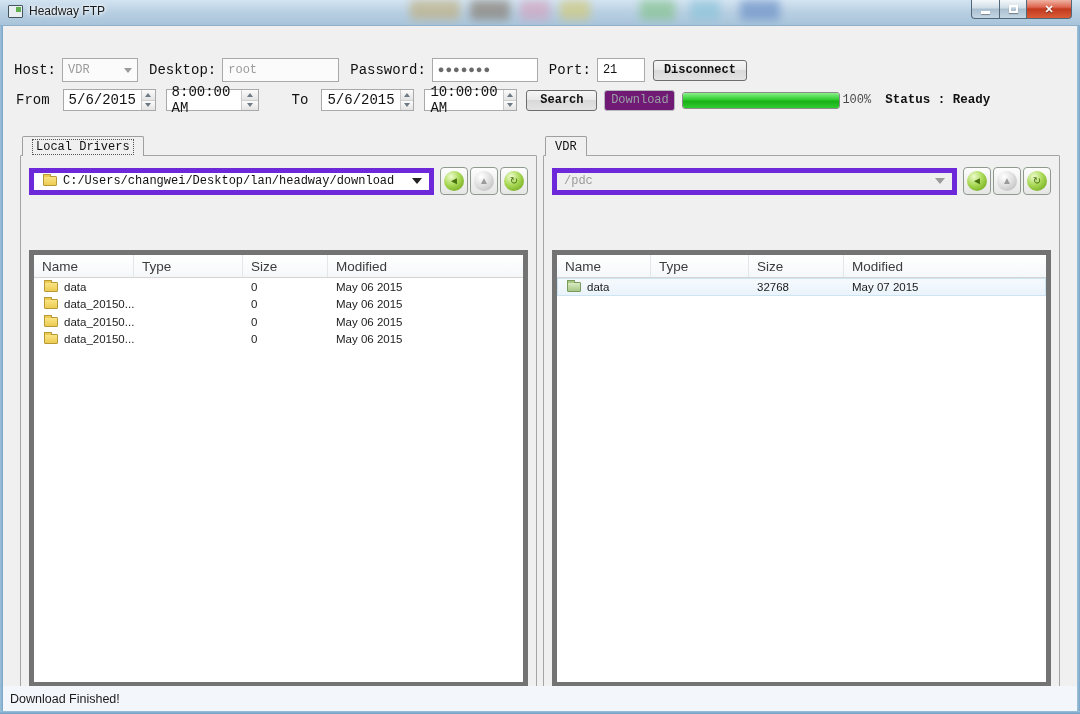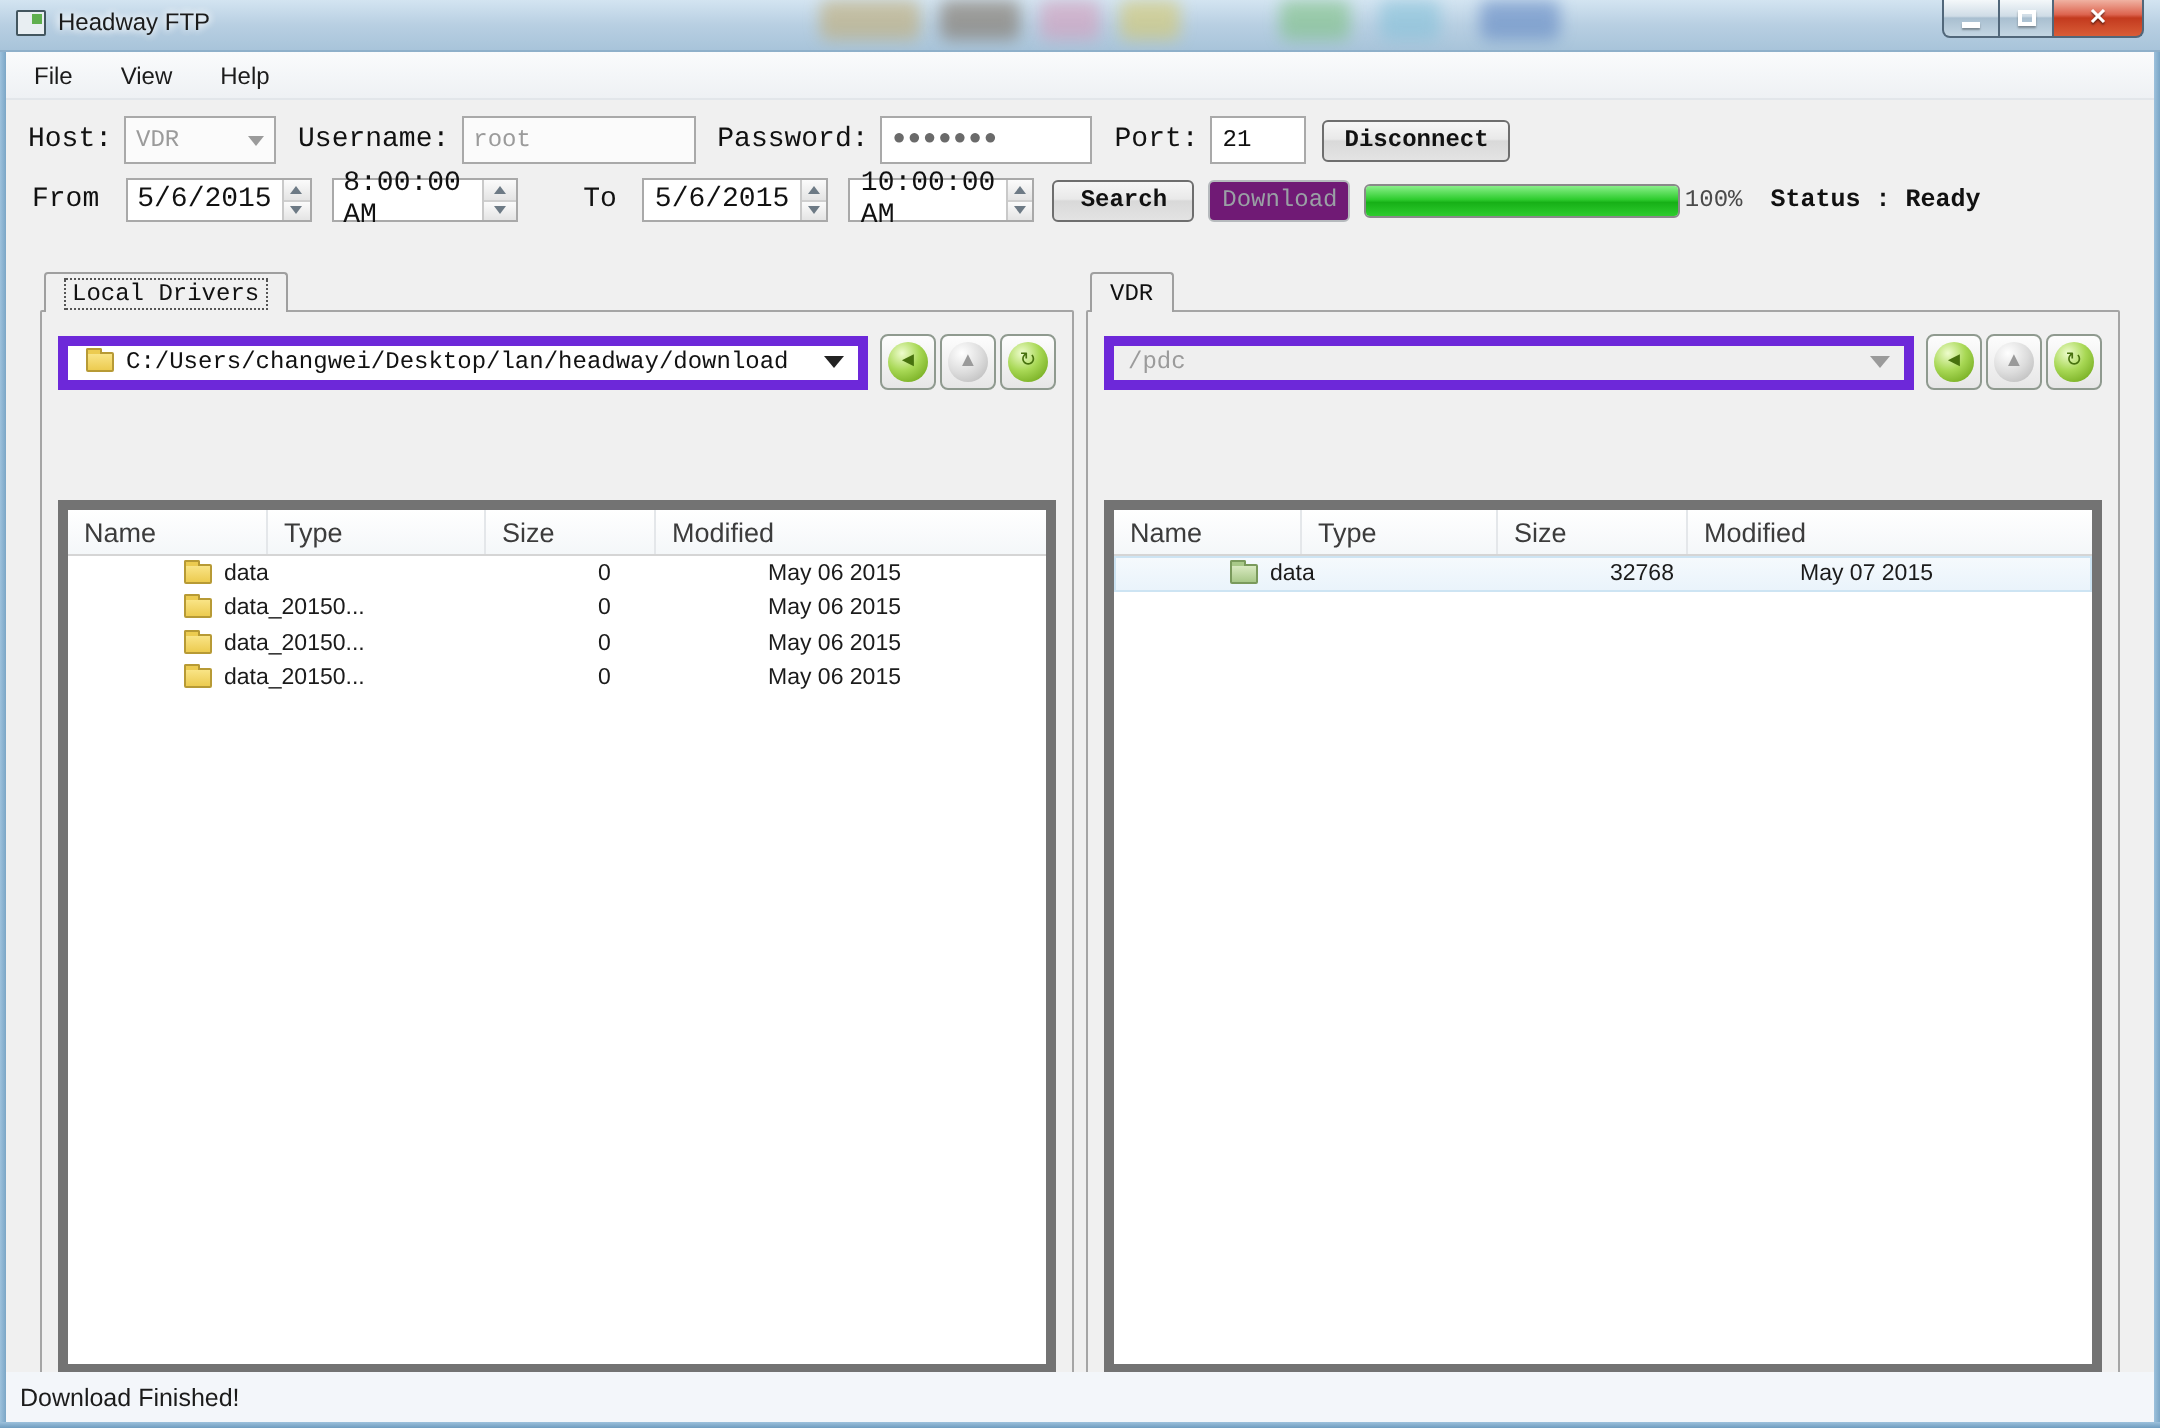--- a/index.html
+++ b/index.html
@@ -89,21 +89,21 @@
     display:flex; align-items:center; justify-content:center; color:#47710e; font-size:10px; line-height:1; }
   .orb.disabled { background:radial-gradient(circle at 35% 28%, #ffffff, #dddddd 50%, #bdbdbd 88%); color:#9a9a9a; }
 
   .filelist { position:absolute; left:8px; right:8px; top:46px; bottom:12px; border:5px solid #737373; background:#fff; overflow:hidden;margin-top:48px; }
   .lgrid { display:grid; align-items:center; }
   .panel.left  .lgrid { grid-template-columns:100px 109px 85px 1fr; }
   .panel.right .lgrid { grid-template-columns:94px 98px 95px 1fr; }
   .list-header { height:23px; background:linear-gradient(#ffffff,#f4f7f9); border-bottom:1px solid #d5d5d5; }
   .hcell { font-size:13.5px; color:#3c3c3c; padding-left:8px; height:100%; display:flex; align-items:center; border-right:1px solid #e4e7ea; }
   .hcell:last-child { border-right:none; }
-  .lrow { height:17.5px;padding-left:48px; }
+  .lrow { height:17.5px; }
   .lrow.selected { background:linear-gradient(#f6fafd,#e9f3fb); outline:1px solid #cde4f3; outline-offset:-1px; }
   .lcell { font-size:11.5px; color:#1b1b1b; padding-left:8px; display:flex; align-items:center; gap:6px; }
   .folder { width:14px; height:10px; background:linear-gradient(#f9e486,#eccb50); border:1px solid #b79a35; border-radius:1px; position:relative; flex:0 0 auto; margin-left:2px; }
   .folder::before { content:""; position:absolute; top:-3px; left:-1px; width:6px; height:2px; background:#eccb50; border:1px solid #b79a35; border-bottom:none; border-radius:1px 1px 0 0; }
   .folder.green { background:linear-gradient(#d8e9c0,#a8c888); border-color:#7a9a5c; }
   .folder.green::before { background:#a8c888; border-color:#7a9a5c; }
 
   
   .statusbar { position:absolute; left:3px; right:3px; bottom:3px; height:25px; background:#f3f6fa;
     display:flex; align-items:center; padding-left:7px; }
@@ -135,35 +135,30 @@
         </div>
       <div class="win-btn close">
           <span class="glyph-close">✕</span>
         </div>
     </div>
   </div>
   <div class="frame-left"></div>
   <div class="frame-right"></div>
   <div class="frame-bottom"></div>
 
-  <div class="menubar">
-    <span class="menu-item">File</span>
-    <span class="menu-item">View</span>
-    <span class="menu-item">Help</span>
-  </div>
 
   <div class="content">
 
     <div class="conn-row">
       <span class="field-label">Host:</span>
       <div class="tb disabled" style="width:76px; margin-left:6px;">
         <span>VDR</span>
         <span class="combo-arrow-sm"></span>
       </div>
-      <span class="field-label" style="margin-left:11px;">Username:</span>
+      <span class="field-label" style="margin-left:11px;">Desktop:</span>
       <div class="tb disabled" style="width:117px; margin-left:6px;">
         <span>root</span>
       </div>
       <span class="field-label" style="margin-left:11px;">Password:</span>
       <div class="tb" style="width:106px; margin-left:6px; font-size:11px; letter-spacing:1px; color:#6a6a6a;">
         <span>●●●●●●●</span>
       </div>
       <span class="field-label" style="margin-left:11px;">Port:</span>
       <div class="tb" style="width:48px; margin-left:6px;">
         <span>21</span>

